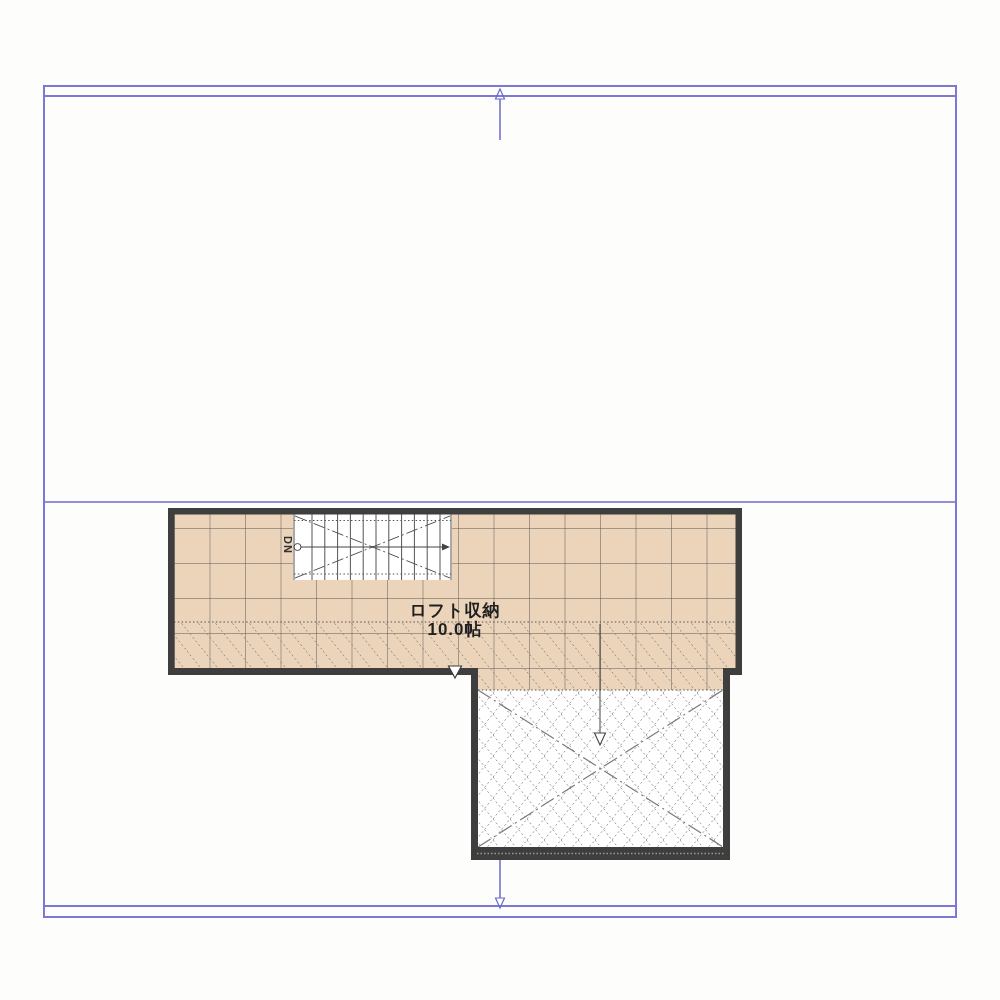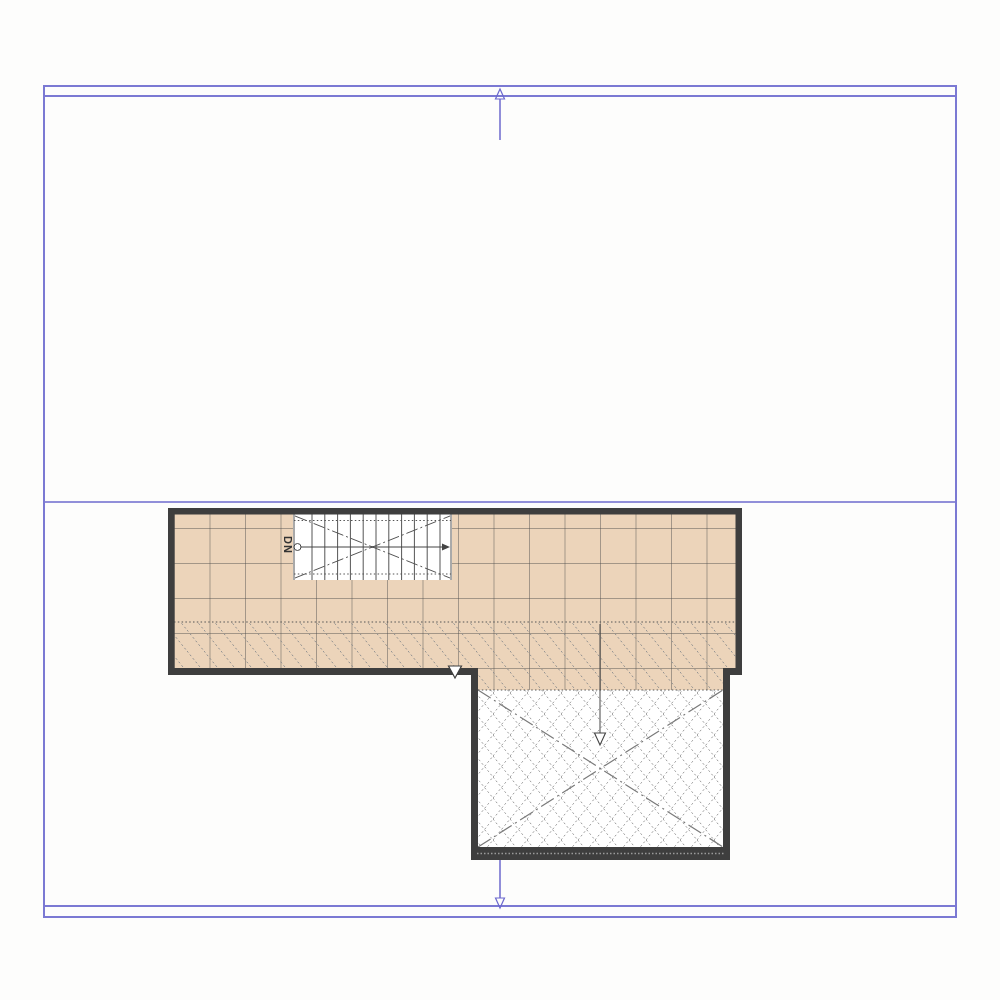--- a/index.html
+++ b/index.html
@@ -91,15 +91,19 @@
       <rect x="723" y="668" width="19" height="7"></rect>
       <rect x="471" y="668" width="7" height="192"></rect>
       <rect x="723" y="668" width="7" height="192"></rect>
       <rect x="471" y="847" width="259" height="13"></rect>
     </g>
     <line x1="477" y1="853.5" x2="725" y2="853.5" stroke="#9a9a9a" stroke-width="1.3" stroke-dasharray="1.5 2"></line>
 
     <polygon points="448.5,666 461.5,666 455,678" fill="#ffffff" stroke="#3e3e3e" stroke-width="1.2"></polygon>
   </svg>
 
+  <div class="room-label">
+    <div>ロフト収納</div>
+    <div>10.0帖</div>
+  </div>
   <div class="dn-label">DN</div>
 
 </div>
 
 </body></html>

